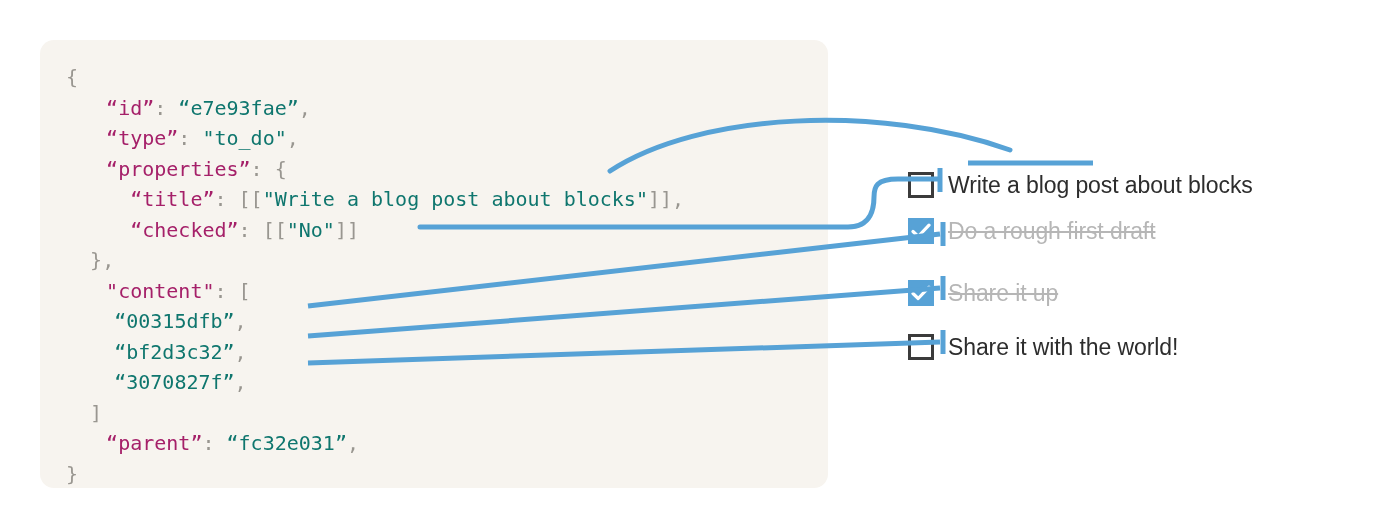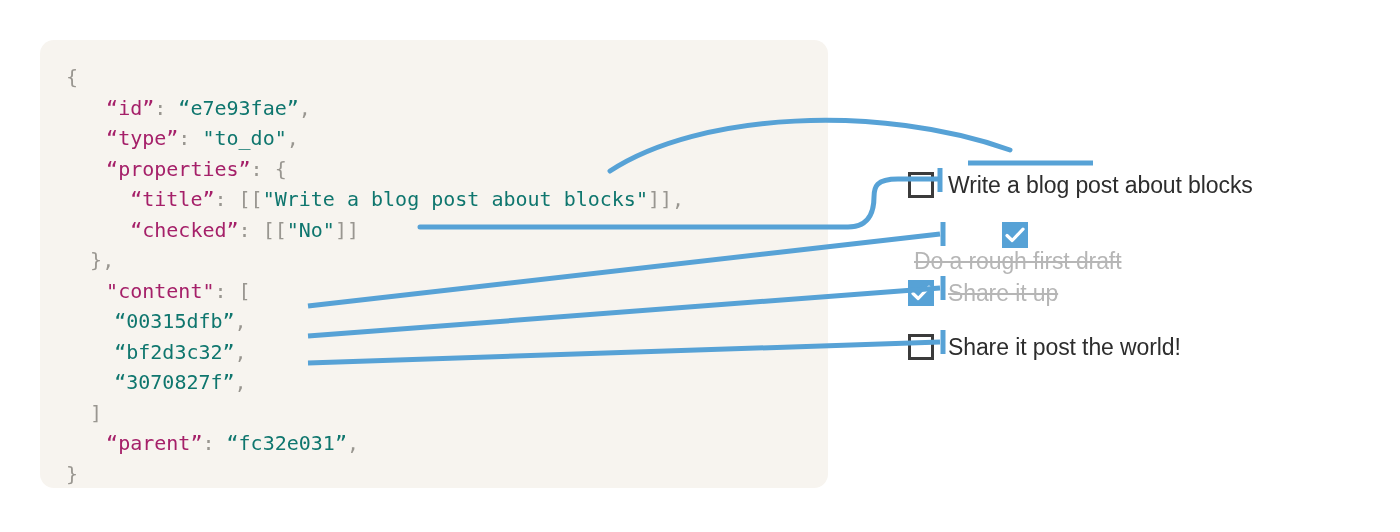--- a/index.html
+++ b/index.html
@@ -49,21 +49,21 @@
     height: 240px;
   }
   .todo-row {
     position: absolute;
     left: 0;
     height: 34px;
     display: flex;
     align-items: center;
   }
   .todo-row.r0 { top: 18px; }
-  .todo-row.r1 { top: 72px; flex-direction: column; }
+  .todo-row.r1 { top: 64px; }
   .todo-row.r2 { top: 126px; }
   .todo-row.r3 { top: 180px; }
 
   .cb {
     width: 26px;
     height: 26px;
     flex: 0 0 26px;
     position: relative;
     margin-left: 8px;
   }
@@ -125,21 +125,21 @@
     <div class="todo-row r2">
       <div class="cb checked">
         <svg width="20" height="18" viewBox="0 0 20 18">
           <path d="M2 9.5 L7.2 14.5 L18 3.2" fill="none" stroke="#ffffff" stroke-width="3.2" stroke-linecap="round" stroke-linejoin="round"></path>
         </svg>
       </div>
       <div class="todo-label done">Share it up</div>
     </div>
     <div class="todo-row r3">
       <div class="cb unchecked"></div>
-      <div class="todo-label">Share it post the world!</div>
+      <div class="todo-label">Share it with the world!</div>
     </div>
   </div>
 
 <svg id="connectors" viewBox="0 0 1400 532" width="1400" height="532">
   <g fill="none" stroke="#57a2d6" stroke-width="5" stroke-linecap="round">
 
     <path d="M 610 171 C 700 112 880 104 1010 150"></path>
     <path d="M 968 163 L 1093 163" stroke-linecap="butt"></path>
 
     <path d="M 420 227 L 848 227 C 872 227 874 207 874 197 C 874 187 876 179 898 179 L 938 179"></path>

